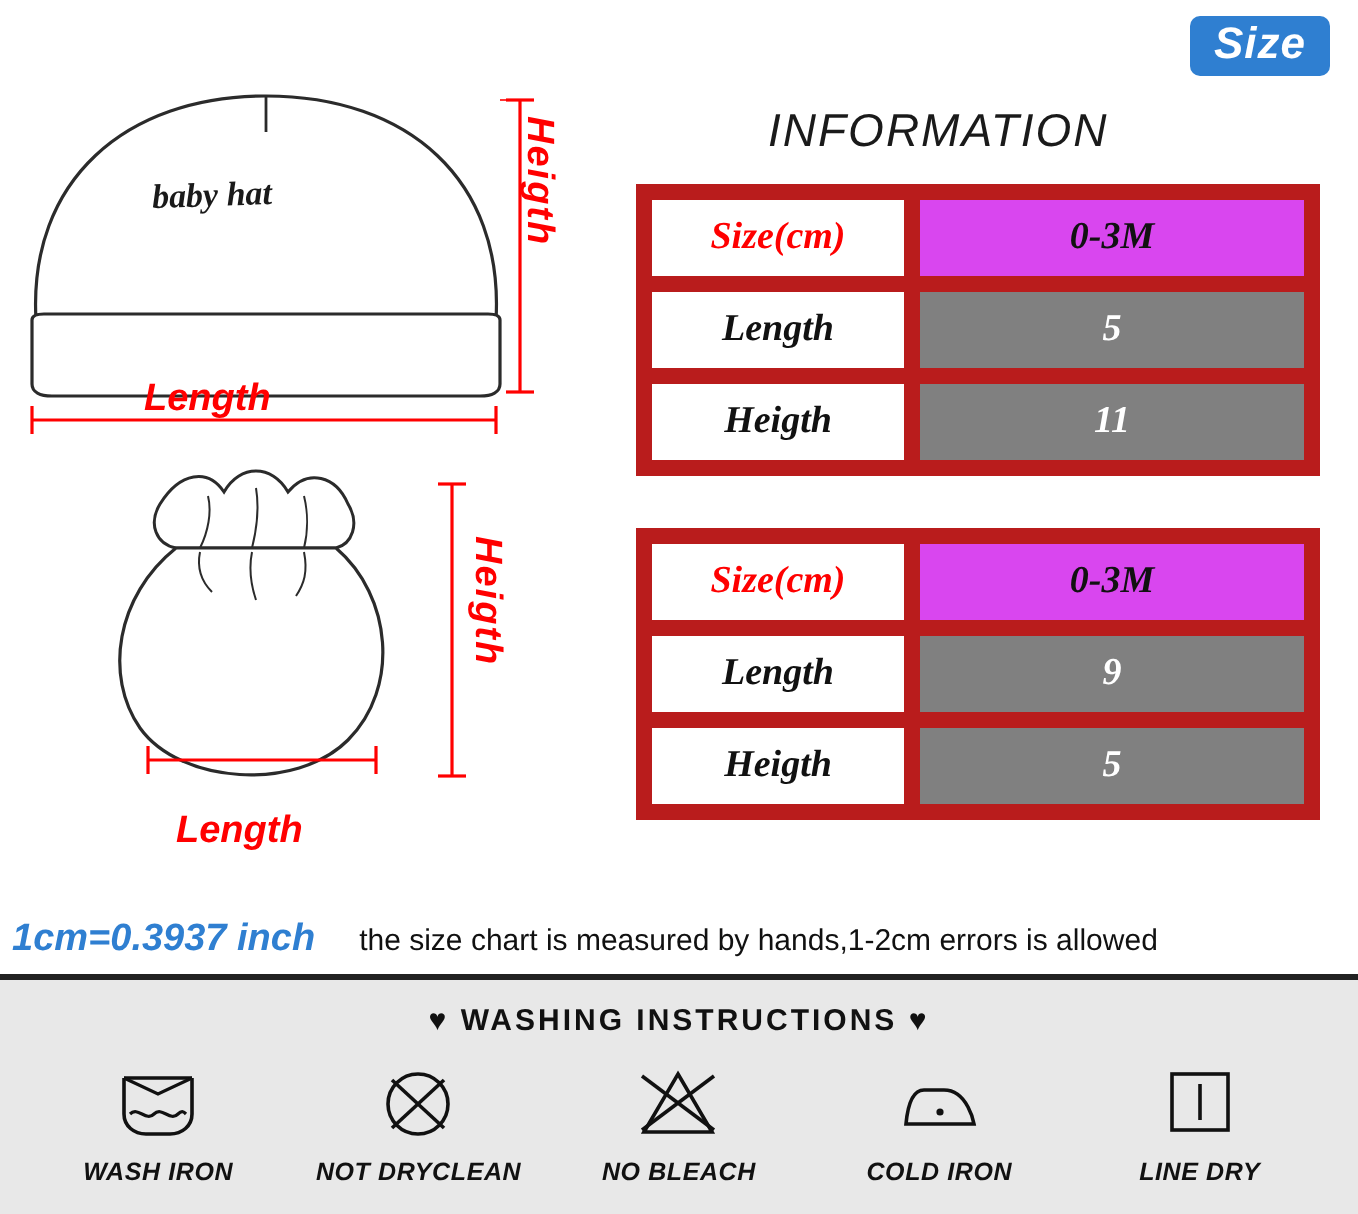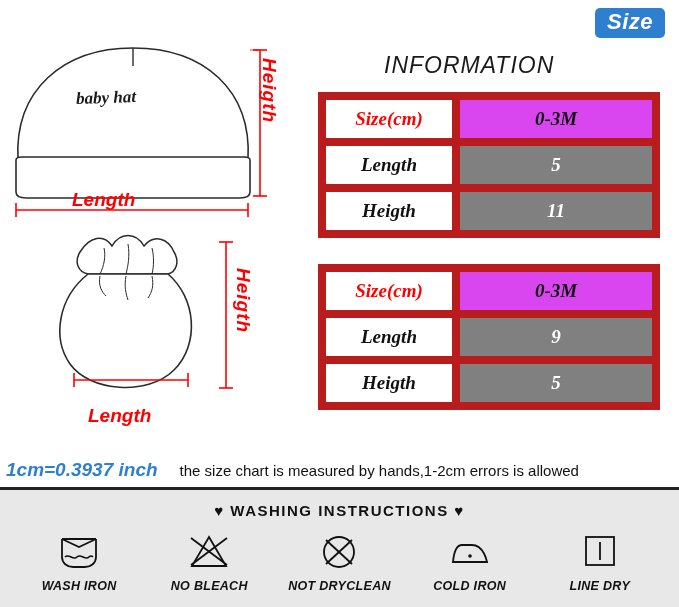--- a/index.html
+++ b/index.html
@@ -289,41 +289,41 @@
           <path d="M6 8 L23 16 L40 8" fill="none" stroke="#111" stroke-width="1.6"></path>
           <path d="M9 26 C13 22 17 30 21 26 C25 22 29 30 33 26 C35 24 36 25 37 26" fill="none" stroke="#111" stroke-width="1.6"></path>
         </svg>
       </div>
       <div class="cap">WASH IRON</div>
     </div>
 
     <div class="icon-cell">
       <div class="glyph">
         <svg width="46" height="40" viewBox="0 0 46 40">
+          <circle cx="23" cy="21" r="15" fill="none" stroke="#111" stroke-width="1.8"></circle>
+          <line x1="10" y1="9" x2="36" y2="33" stroke="#111" stroke-width="1.8"></line>
+          <line x1="36" y1="9" x2="10" y2="33" stroke="#111" stroke-width="1.8"></line>
+        </svg>
+      </div>
+      <div class="cap">NOT DRYCLEAN</div>
+    </div>
+
+    <div class="icon-cell">
+      <div class="glyph">
+        <svg width="46" height="40" viewBox="0 0 46 40">
           <path d="M23 6 L40 35 L6 35 Z" fill="none" stroke="#111" stroke-width="1.8"></path>
           <line x1="5" y1="34" x2="41" y2="7" stroke="#111" stroke-width="1.8"></line>
           <line x1="5" y1="7" x2="41" y2="34" stroke="#111" stroke-width="1.8"></line>
         </svg>
       </div>
       <div class="cap">NO BLEACH</div>
     </div>
 
     <div class="icon-cell">
       <div class="glyph">
-        <svg width="46" height="40" viewBox="0 0 46 40">
-          <circle cx="23" cy="21" r="15" fill="none" stroke="#111" stroke-width="1.8"></circle>
-          <line x1="10" y1="9" x2="36" y2="33" stroke="#111" stroke-width="1.8"></line>
-          <line x1="36" y1="9" x2="10" y2="33" stroke="#111" stroke-width="1.8"></line>
-        </svg>
-      </div>
-      <div class="cap">NOT DRYCLEAN</div>
-    </div>
-
-    <div class="icon-cell">
-      <div class="glyph">
         <svg width="48" height="40" viewBox="0 0 48 40">
           <path d="M7 31 L41 31 C41 31 38 14 26 14 L16 14 C11 14 8 20 7 31 Z" fill="none" stroke="#111" stroke-width="1.8"></path>
           <circle cx="24" cy="25" r="1.8" fill="#111"></circle>
         </svg>
       </div>
       <div class="cap">COLD IRON</div>
     </div>
 
     <div class="icon-cell">
       <div class="glyph">

